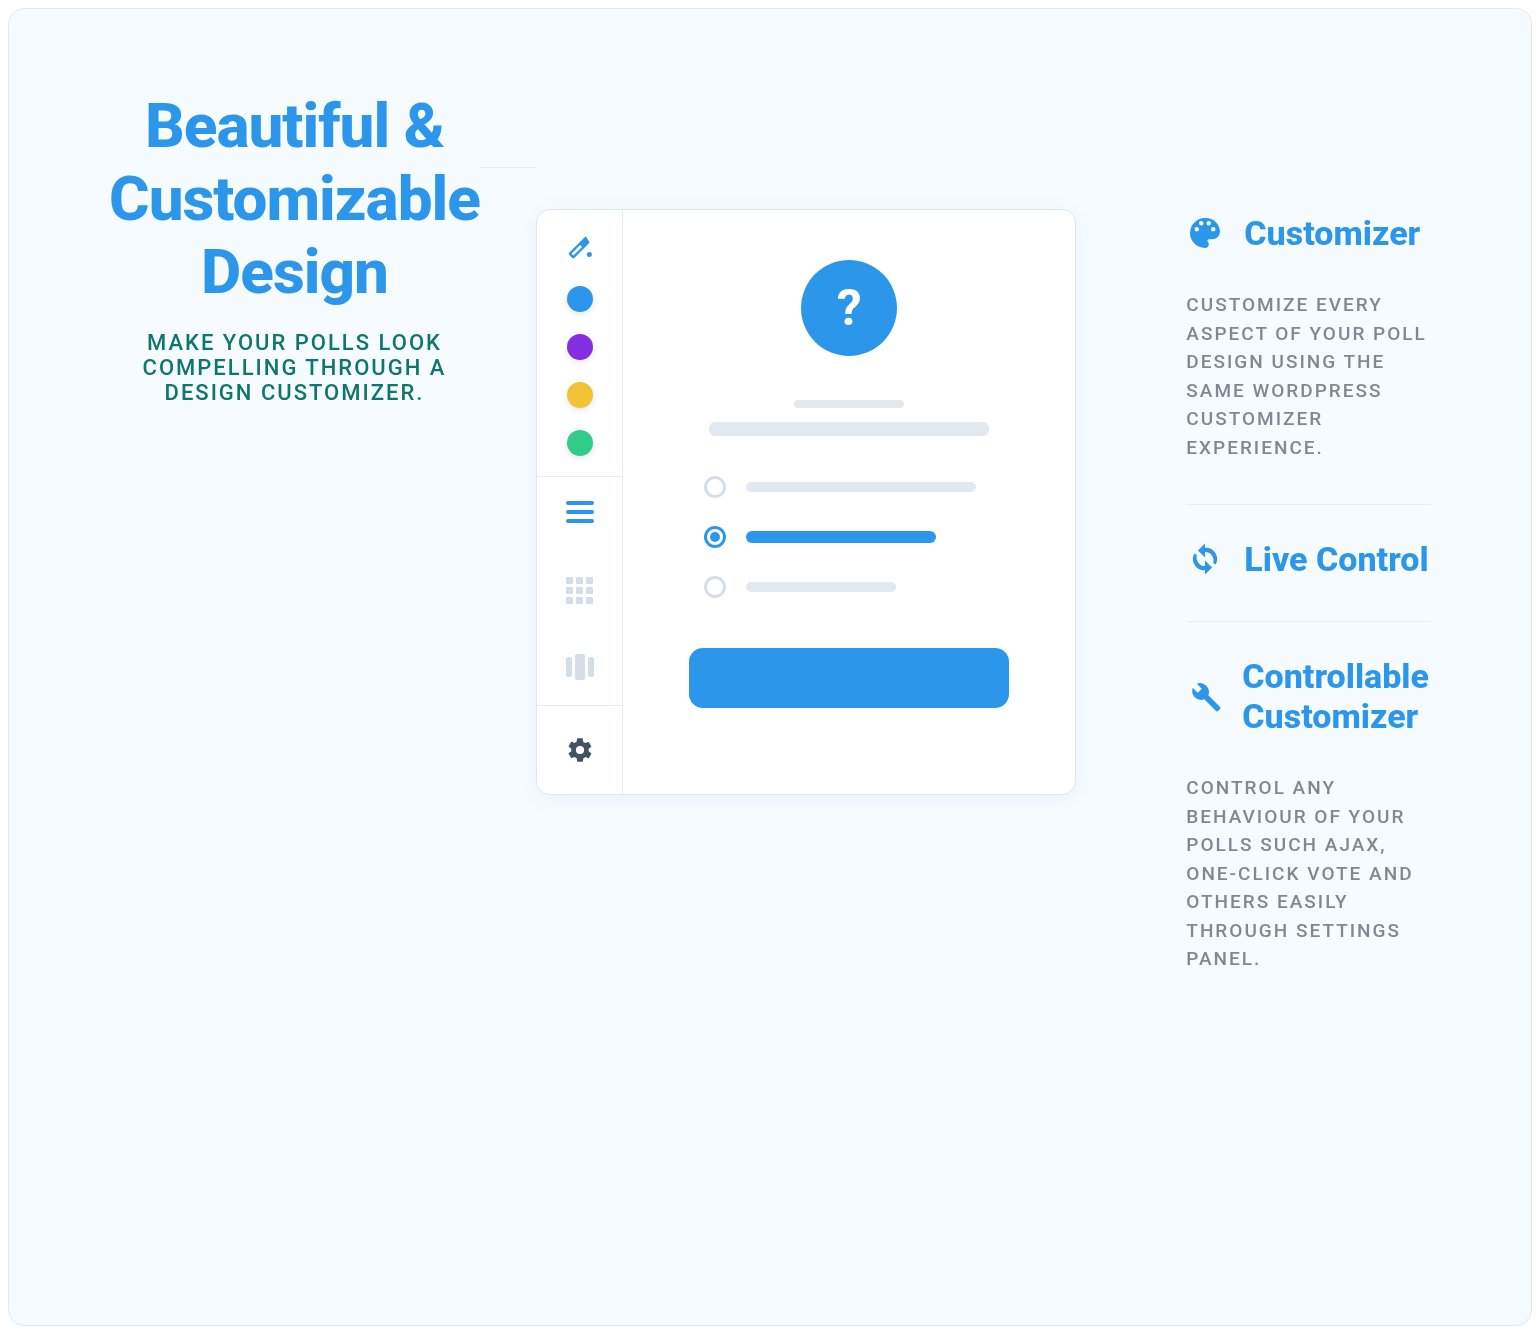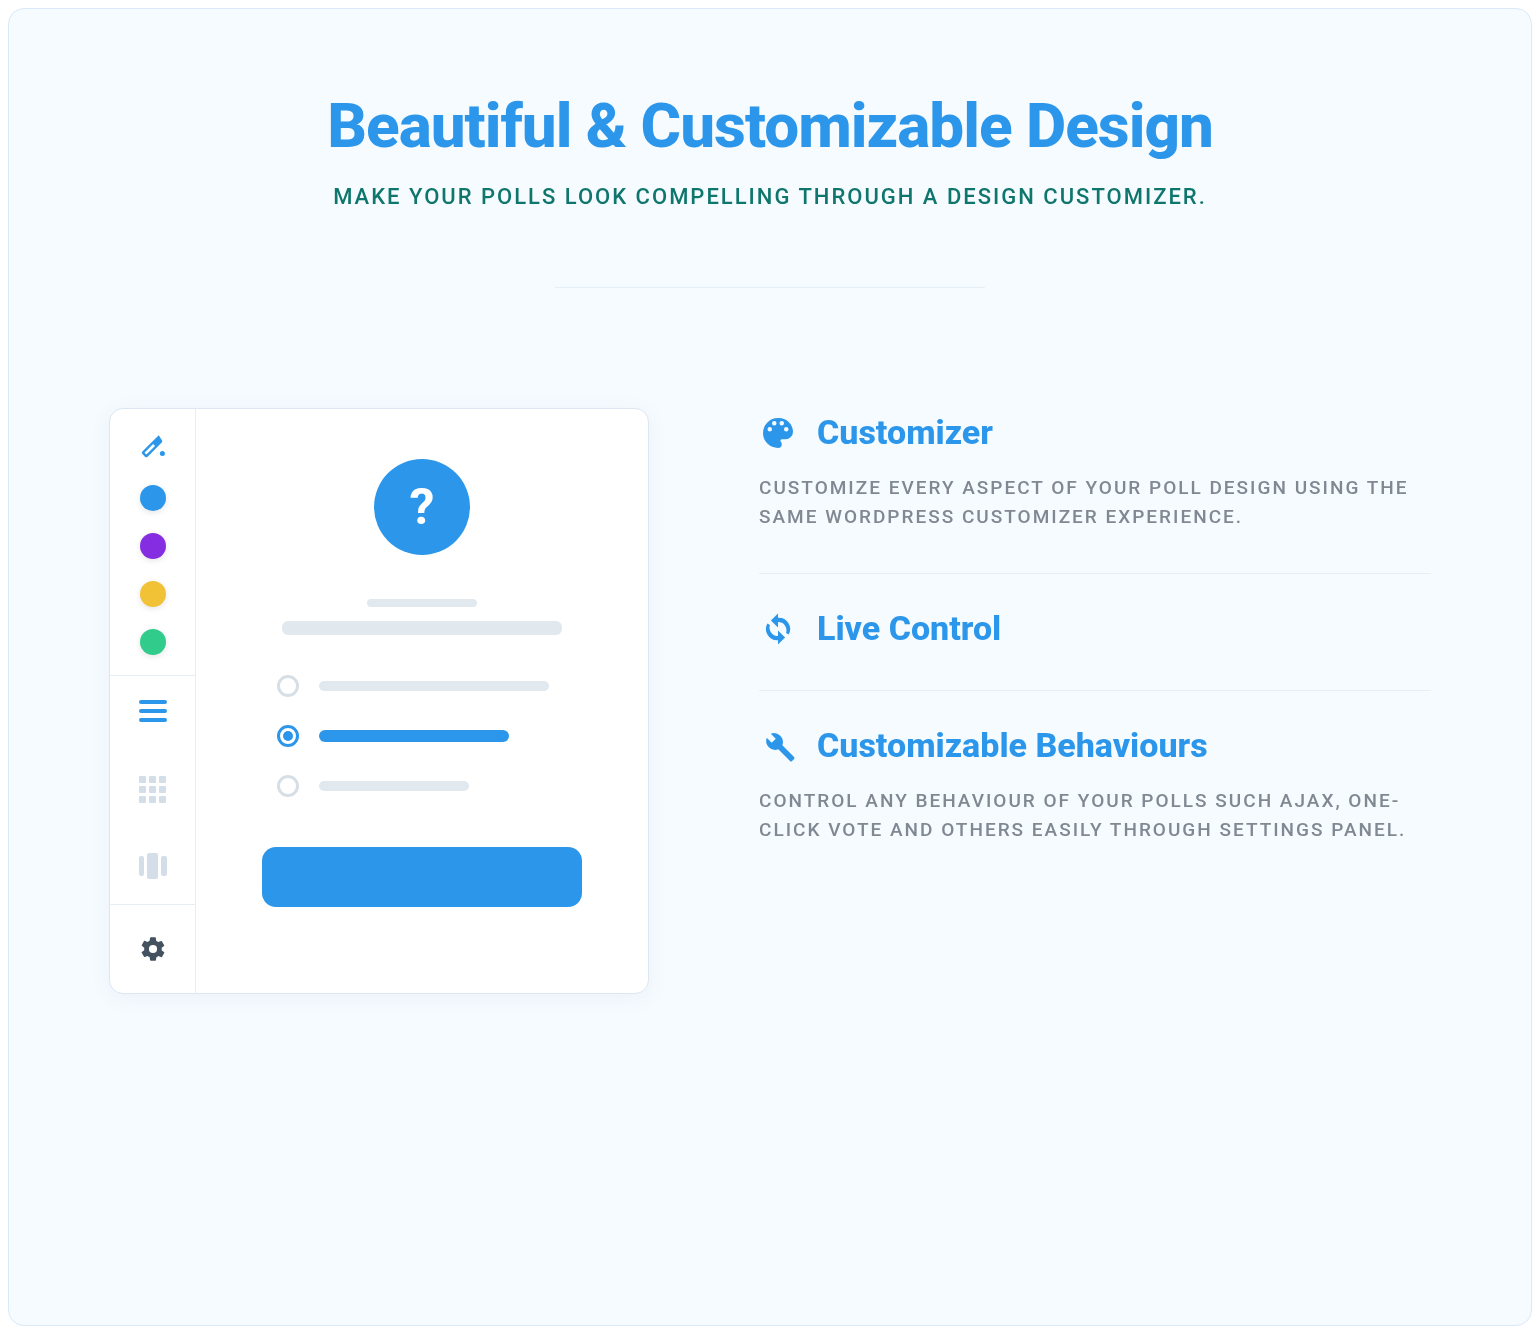--- a/index.html
+++ b/index.html
@@ -11,21 +11,21 @@
   padding: 8px;
 }
 .panel {
   width: 100%;
   height: 100%;
   background: #F6FBFF;
   border: 1px solid #DAE9F7;
   border-radius: 16px;
   padding: 80px 100px 60px 100px;
   display: flex;
-  flex-direction: column;
+  flex-direction: row;
 }
 .heading {
   text-align: center;
 }
 .heading h1 {
   color: #2C97EA;
   font-size: 62px;
   font-weight: 800;
   letter-spacing: -1px;
 }
@@ -141,26 +141,26 @@
 .opt .g2   { background:#E1E8EE; width: 150px; }
 .vote-btn {
   margin-top: 50px;
   width: 320px; height: 60px; border-radius: 14px;
   background:#2C97EA;
 }
 .features { flex:1; }
 .feature + .feature { border-top: 1px solid #E5EEF6; }
 .feature { padding: 34px 0 42px 0; }
 .feature:first-child { padding-top: 4px; }
-.f-head { display:flex; align-items:flex-end; gap:20px; }
+.f-head { display:flex; align-items:center; gap:20px; }
 .f-icon { width:38px; height:38px; display:flex;align-items:center;justify-content:center; }
 .f-title { color:#2C97EA; font-size:34px; font-weight:800; }
 .f-desc {
   color:#808892; font-size:19px; line-height:1.5; letter-spacing:2px;
-  text-transform:uppercase; margin-top:22px; font-weight:500;
+  text-transform:uppercase; margin-top:38px; font-weight:500;
 }
 svg { display:block; }
 </style>
 </head>
 <body>
 
 <div class="panel">
   <div class="heading">
     <h1>Beautiful &amp; Customizable Design</h1>
     <p>Make your polls look compelling through a design customizer.</p>
@@ -269,20 +269,20 @@
         </div>
       </div>
 
       <div class="feature">
         <div class="f-head">
           <span class="f-icon">
             <svg viewBox="0 0 24 24" width="36" height="36" fill="#2C97EA">
                 <path d="M22.7 19.3 14.9 11.5a6 6 0 0 0-7.7-7.7l3.3 3.3-2.7 2.7L4.5 6.5a6 6 0 0 0 7.7 7.7l7.8 7.8a1 1 0 0 0 1.4 0l1.3-1.3a1 1 0 0 0 0-1.4Z"></path>
               </svg>
           </span>
-          <h3 class="f-title">Customizable Behaviours</h3>
+          <h3 class="f-title">Controllable Customizer</h3>
         </div>
         <p class="f-desc">Control any behaviour of your polls such AJAX, one-click vote and others easily through settings panel.</p>
       </div>
     </div>
 
   </div>
 </div>
 
 </body></html>

